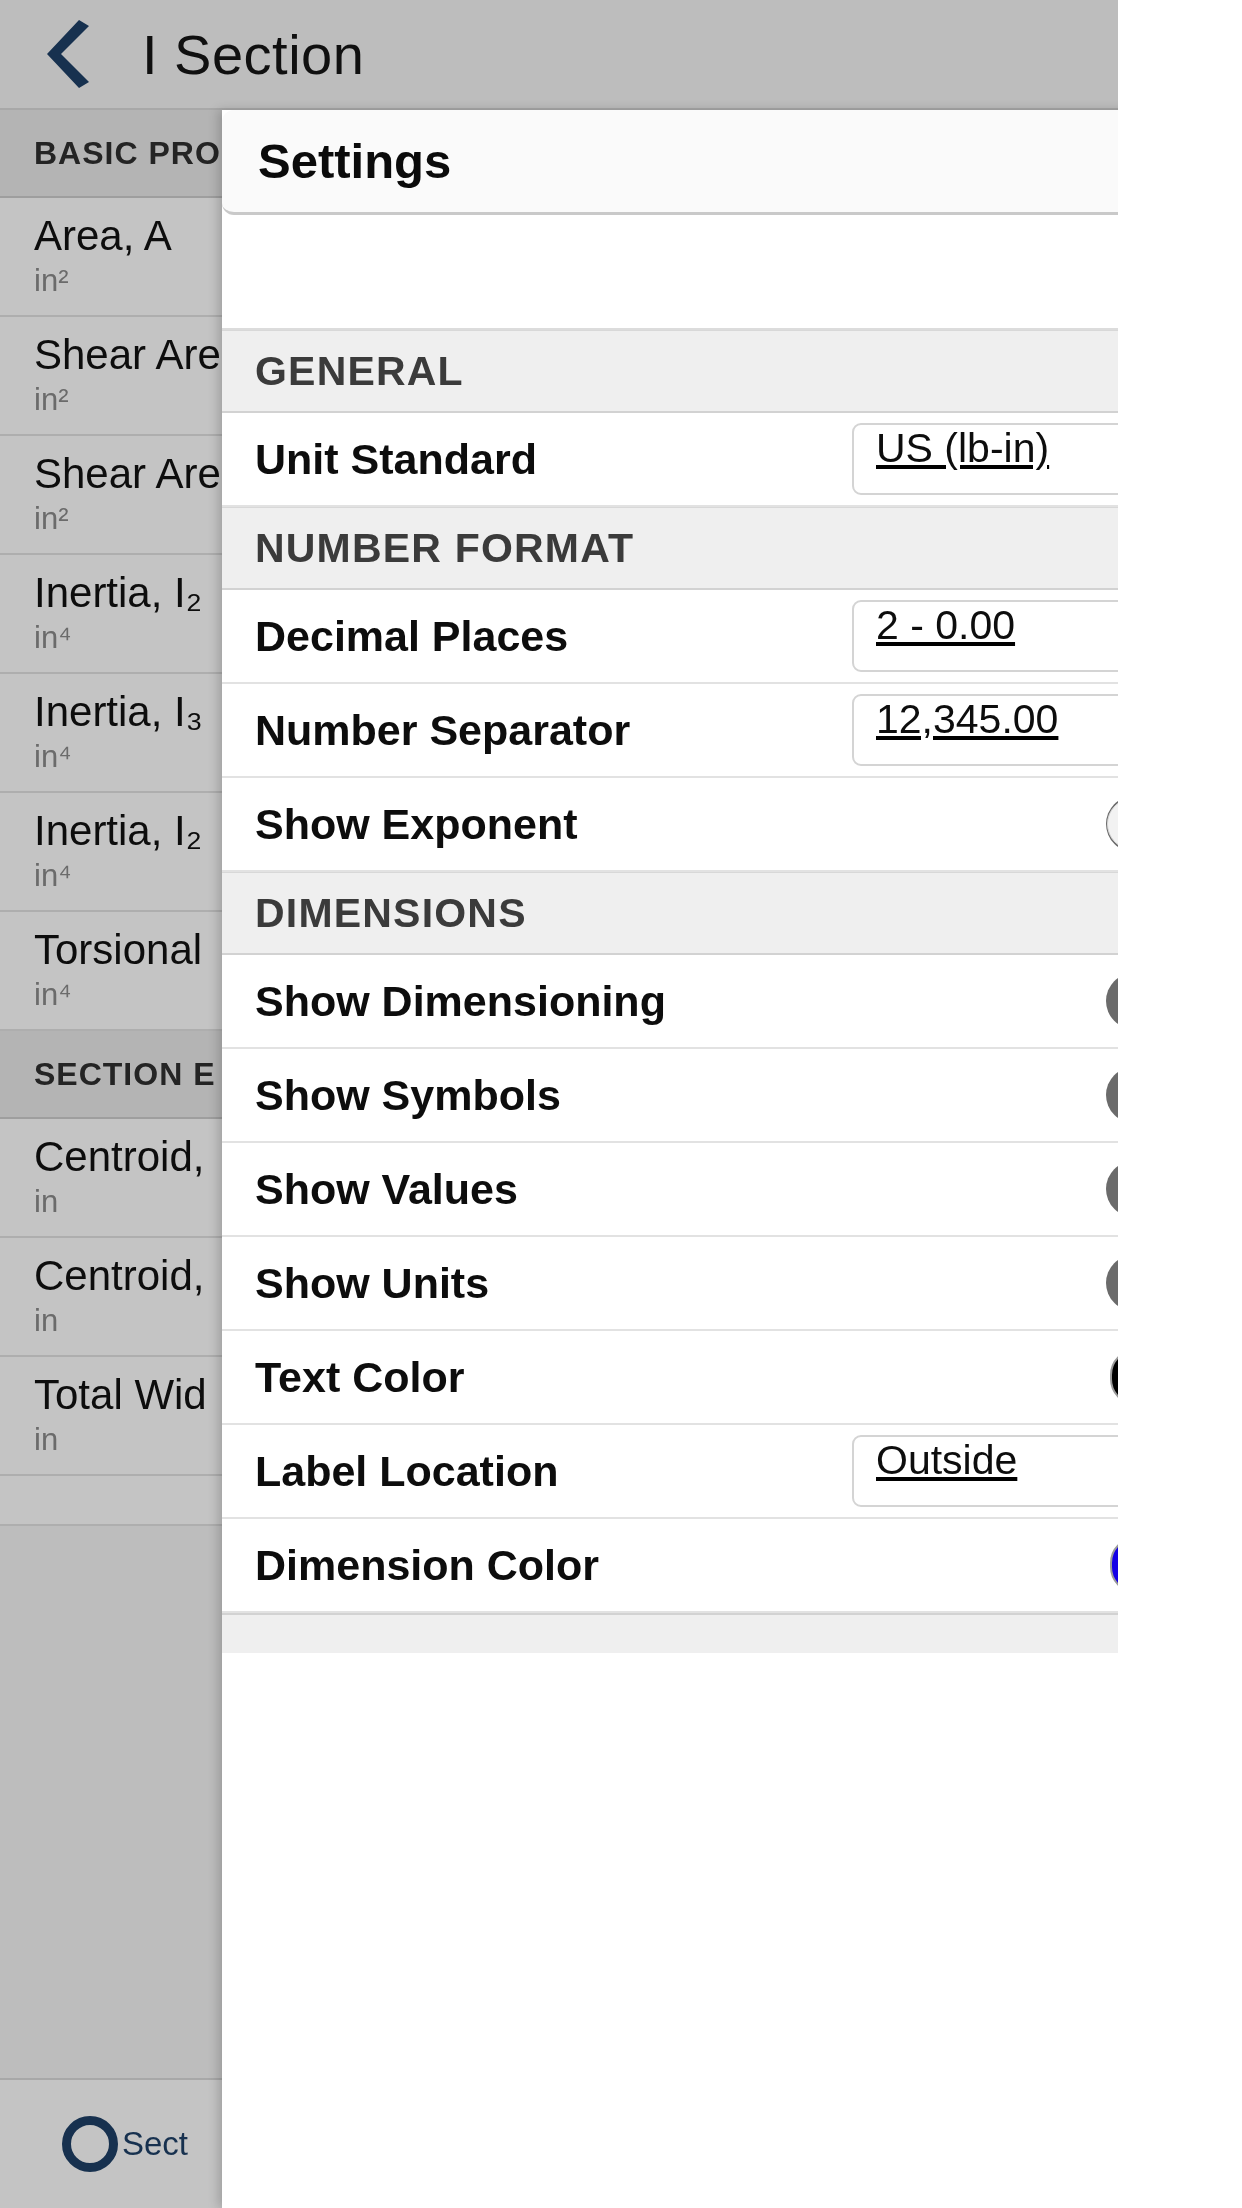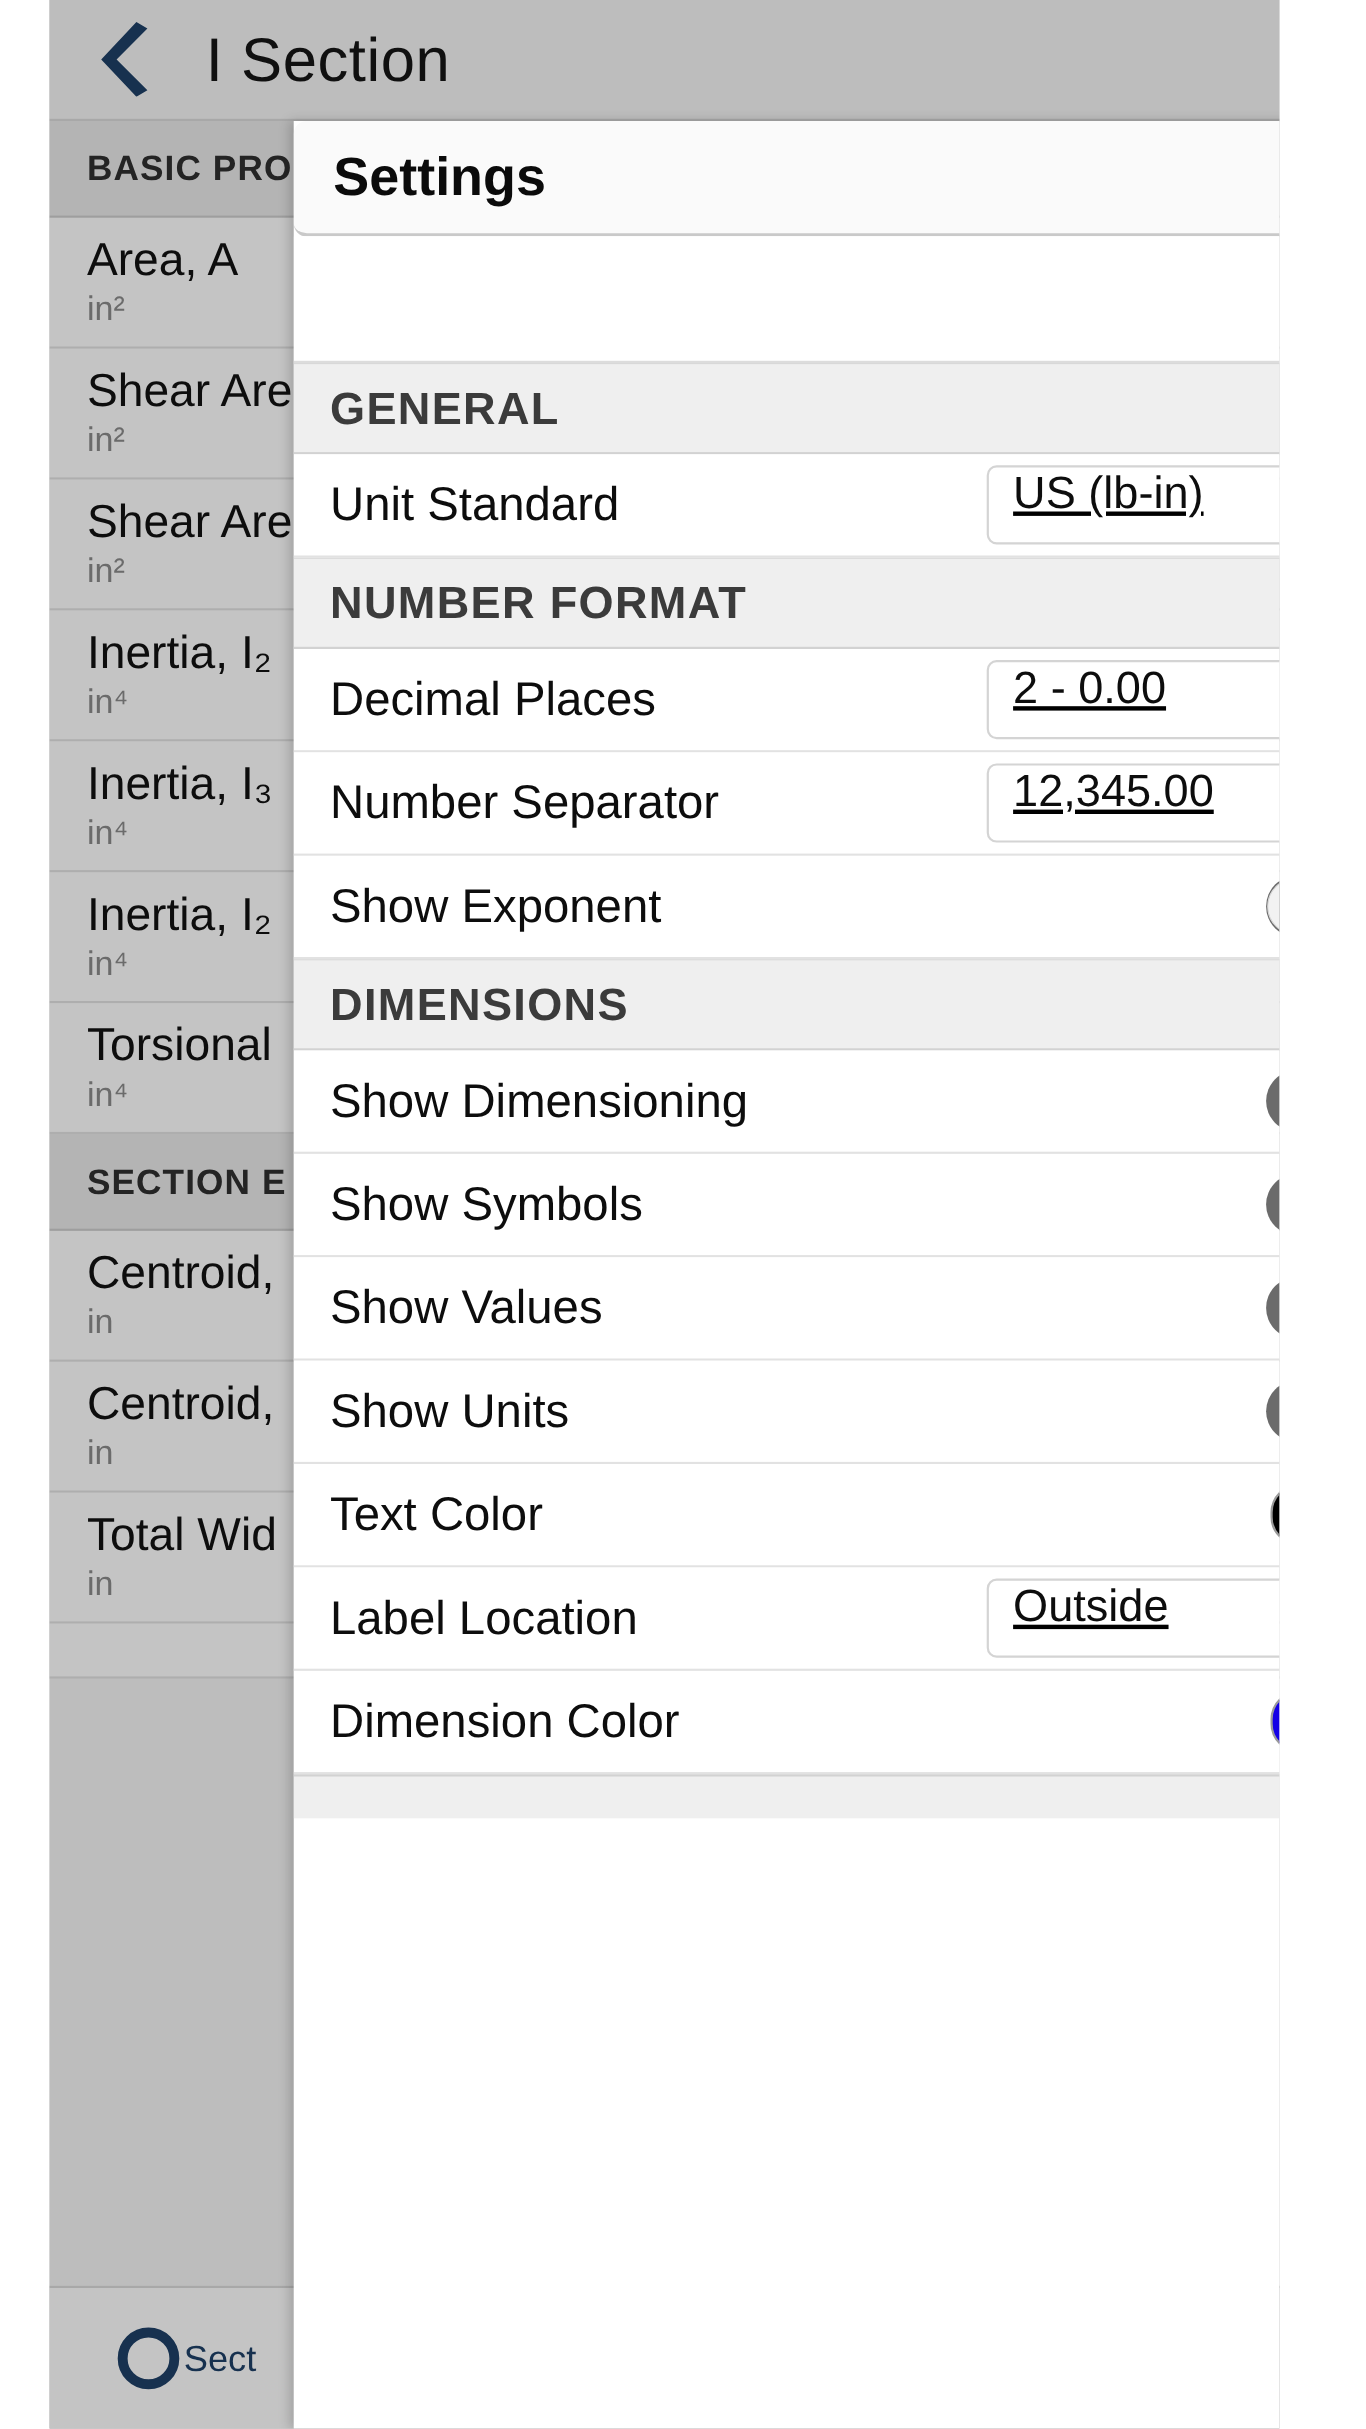--- a/index.html
+++ b/index.html
@@ -11,21 +11,20 @@
     font-family: "Liberation Sans", sans-serif;
     background: #ffffff;
   }
 
   #screen {
     position: relative;
     width: 1118px;
     height: 2208px;
     background: #bdbdbd;
     overflow: hidden;
-    margin-left: 45px;
   }
 
   
   .bg-app {
     position: absolute;
     inset: 0;
     background: #bdbdbd;
   }
 
   .appbar {
@@ -225,20 +224,21 @@
     border-bottom: 2px solid #e2e2e2;
     display: flex;
     align-items: center;
     padding: 0 28px 0 33px;
   }
   .row-label {
     flex: 1;
     font-size: 43px;
     color: #0d0d0d;
     white-space: nowrap;
+    font-weight: bold;
   }
 
   
   .select {
     width: 362px;
     height: 72px;
     border: 2px solid #d4d4d4;
     border-radius: 9px;
     background: #ffffff;
     display: flex;

